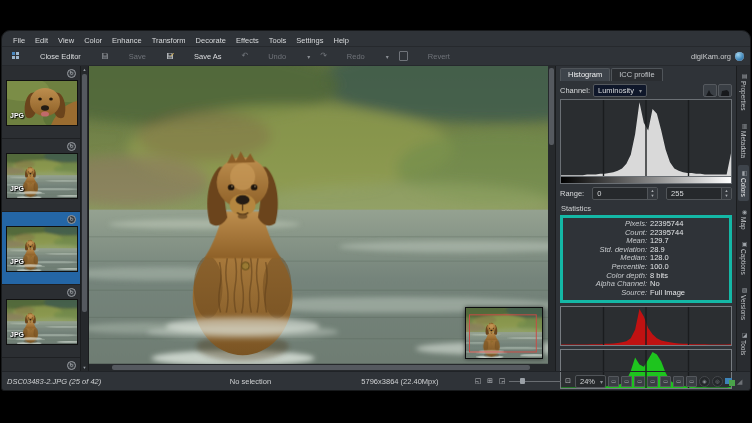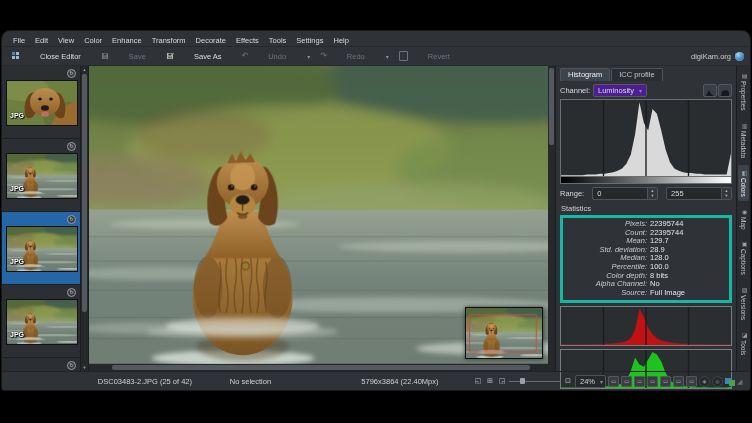--- a/index.html
+++ b/index.html
@@ -54,21 +54,21 @@
                box-shadow:0 0 4px rgba(0,0,0,.6);}
   .nav-overlay svg{width:100%;height:100%;display:block;}
   
   .rpanel{width:172px;flex:0 0 auto;background:#2f3338;border-left:1px solid #1b1d1f;padding:2px 4px;
           font-size:7.5px;display:flex;flex-direction:column;min-height:0;}
   .rtabs{display:flex;gap:1px;height:13px;flex:0 0 auto;}
   .rtab{padding:1px 7px;border:1px solid #50555a;border-bottom:none;border-radius:2px 2px 0 0;
         background:#2a2d31;color:#c4c7ca;font-size:7.5px;line-height:10px;}
   .rtab.active{background:#3e444b;color:#eff0f1;}
   .chan-row{display:flex;align-items:center;gap:3px;margin:3px 0 2px 0;flex:0 0 auto;}
-  .dropdown{display:flex;align-items:center;gap:4px;background:#4c1d95;border:1px solid #55595e;
+  .dropdown{display:flex;align-items:center;gap:4px;background:#0f172a;border:1px solid #55595e;
             border-radius:2px;padding:0 4px;height:11px;}
   .scale-btns{margin-left:auto;display:flex;gap:1px;}
   .scale-btn{width:12px;height:11px;background:#3a3f45;border:1px solid #55595e;border-radius:2px;
              display:flex;align-items:flex-end;justify-content:center;}
   .scale-btn svg{display:block;}
   .histo-box{height:76px;border:1px solid #6a6f74;background:#2a2d30;flex:0 0 auto;}
   .histo-box svg,.mini-histo svg{width:100%;height:100%;display:block;}
   .grad-bar{height:6px;border:1px solid #6a6f74;border-top:none;
             background:linear-gradient(to right,#000,#fff);flex:0 0 auto;}
   .range-row{display:flex;align-items:center;gap:8px;margin:3px 0;flex:0 0 auto;}
@@ -84,21 +84,21 @@
   .mini-histo{height:38px;border:1px solid #777c81;background:#2b2e31;margin-top:3px;flex:0 0 auto;}
   
   .sidetabs{width:13px;flex:0 0 auto;background:#292c30;border-left:1px solid #1b1d1f;
             display:flex;flex-direction:column;align-items:center;padding-top:2px;gap:3px;}
   .vtab{writing-mode:vertical-rl;font-size:6.5px;color:#c3c6c9;padding:4px 0;display:flex;align-items:center;gap:2px;line-height:11px;}
   .vtab.active{background:#3e444b;border-radius:2px;color:#eff0f1;}
   .vtab .vicon{font-size:6px;color:#9fa4a9;}
   
   .statusbar{height:18px;flex:0 0 auto;border-top:1px solid #202327;display:flex;align-items:center;
              font-size:7.5px;color:#cfd1d3;padding:0 5px;}
-  .sb-file{width:190px;text-align:right;}
+  .sb-file{width:190px;text-align:left;font-style:italic;}
   .sb-sel{width:120px;text-align:center;}
   .sb-dim{width:150px;text-align:center;margin-left:18px;}
   .sb-controls{margin-left:auto;display:flex;align-items:center;gap:2px;}
   .sb-ic{width:10px;height:10px;font-size:7px;line-height:10px;text-align:center;color:#b9bcc0;}
   .slider{width:52px;height:8px;position:relative;}
   .slider .track{position:absolute;left:0;right:0;top:3.5px;height:1px;background:#6a6e73;}
   .slider .sthumb{position:absolute;left:11px;top:1px;width:5px;height:6px;background:#9aa0a6;border-radius:1px;}
   .zoom-combo{display:flex;align-items:center;background:#26292c;border:1px solid #515559;border-radius:2px;
               height:11px;padding:0 2px 0 4px;gap:4px;}
   .mini-btn{width:9px;height:9px;background:#3a3e43;border:1px solid #54585d;border-radius:1px;

